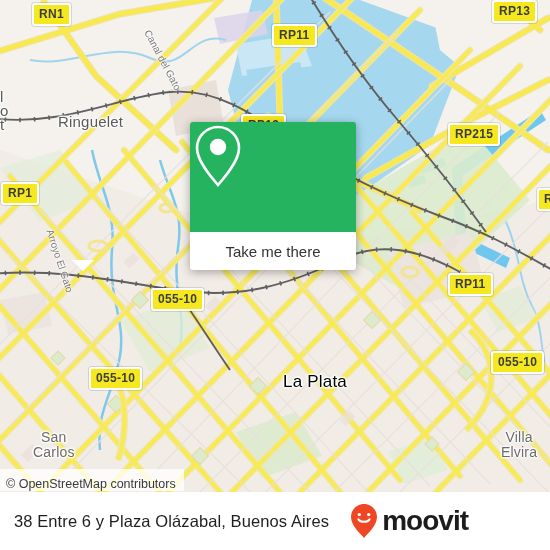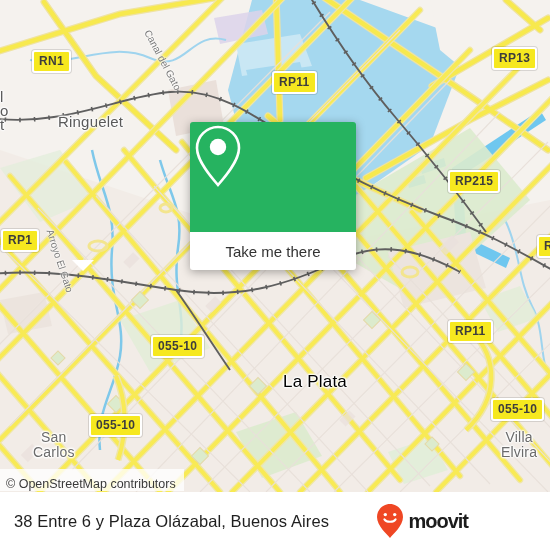--- a/index.html
+++ b/index.html
@@ -13,21 +13,21 @@
   .maplabel{position:absolute;color:#6b6b6b;font-weight:400;white-space:nowrap;
     text-shadow:0 0 2px #fff,0 0 2px #fff,0 0 3px #fff,1px 0 2px #fff,-1px 0 2px #fff,0 1px 2px #fff,0 -1px 2px #fff;
     pointer-events:none;letter-spacing:.2px;}
   .town{font-size:15px;color:#5a5a5a;}
   .city{font-size:17px;color:#000000;}
   .town2{font-size:14px;line-height:15px;text-align:center;}
 
   
   .shield{position:absolute;background:#f6e81f;border:2px solid #fff;border-radius:3px;
     color:#3d3d3d;font-size:12px;font-weight:700;line-height:1;padding:3px 5px 4px;
-    box-shadow:0 0 0 1px rgba(0,0,0,.12);letter-spacing:.3px;white-space:nowrap;margin-top:47px;}
+    box-shadow:0 0 0 1px rgba(0,0,0,.12);letter-spacing:.3px;white-space:nowrap;}
 
   
   .waterlbl{position:absolute;font-size:10px;color:#7a7a7a;white-space:nowrap;
     text-shadow:0 0 2px #fff,0 0 3px #fff,0 0 2px #fff;}
 
   
   #callout{position:absolute;left:190px;top:122px;width:166px;
     filter:drop-shadow(0 2px 5px rgba(0,0,0,.33));}
   #callout .head{height:110px;background:#26b360;border-radius:3px 3px 0 0;
     display:flex;align-items:center;justify-content:center;}
@@ -42,21 +42,21 @@
   #attrib{position:absolute;left:0;top:469px;height:22px;
     background:rgba(255,255,255,.78);display:flex;align-items:flex-end;padding:0 8px 0 6px;}
   #attrib span{font-size:12.5px;color:#3a3a3a;}
 
   
   #footer{position:absolute;left:0;top:492px;width:486px;height:58px;background:#fff;
     display:flex;align-items:center;justify-content:space-between;padding:0 18px 0 14px;
     box-sizing:border-box;}
   #footer .title{font-size:16.5px;color:#1f1f1f;letter-spacing:.1px;}
   #brand{display:flex;align-items:center;gap:3px;}
-  #brand .wordmark{font-size:20px;font-weight:700;color:#1c1c1c;letter-spacing:-1px;line-height:1;}
+  #brand .wordmark{font-size:28px;font-weight:700;color:#1c1c1c;letter-spacing:-1px;line-height:1;}
 </style>
 </head>
 <body>
 
 <div id="app">
 
   <div id="map">
 
     <svg width="550" height="492" viewBox="0 0 550 492">
       <defs>

